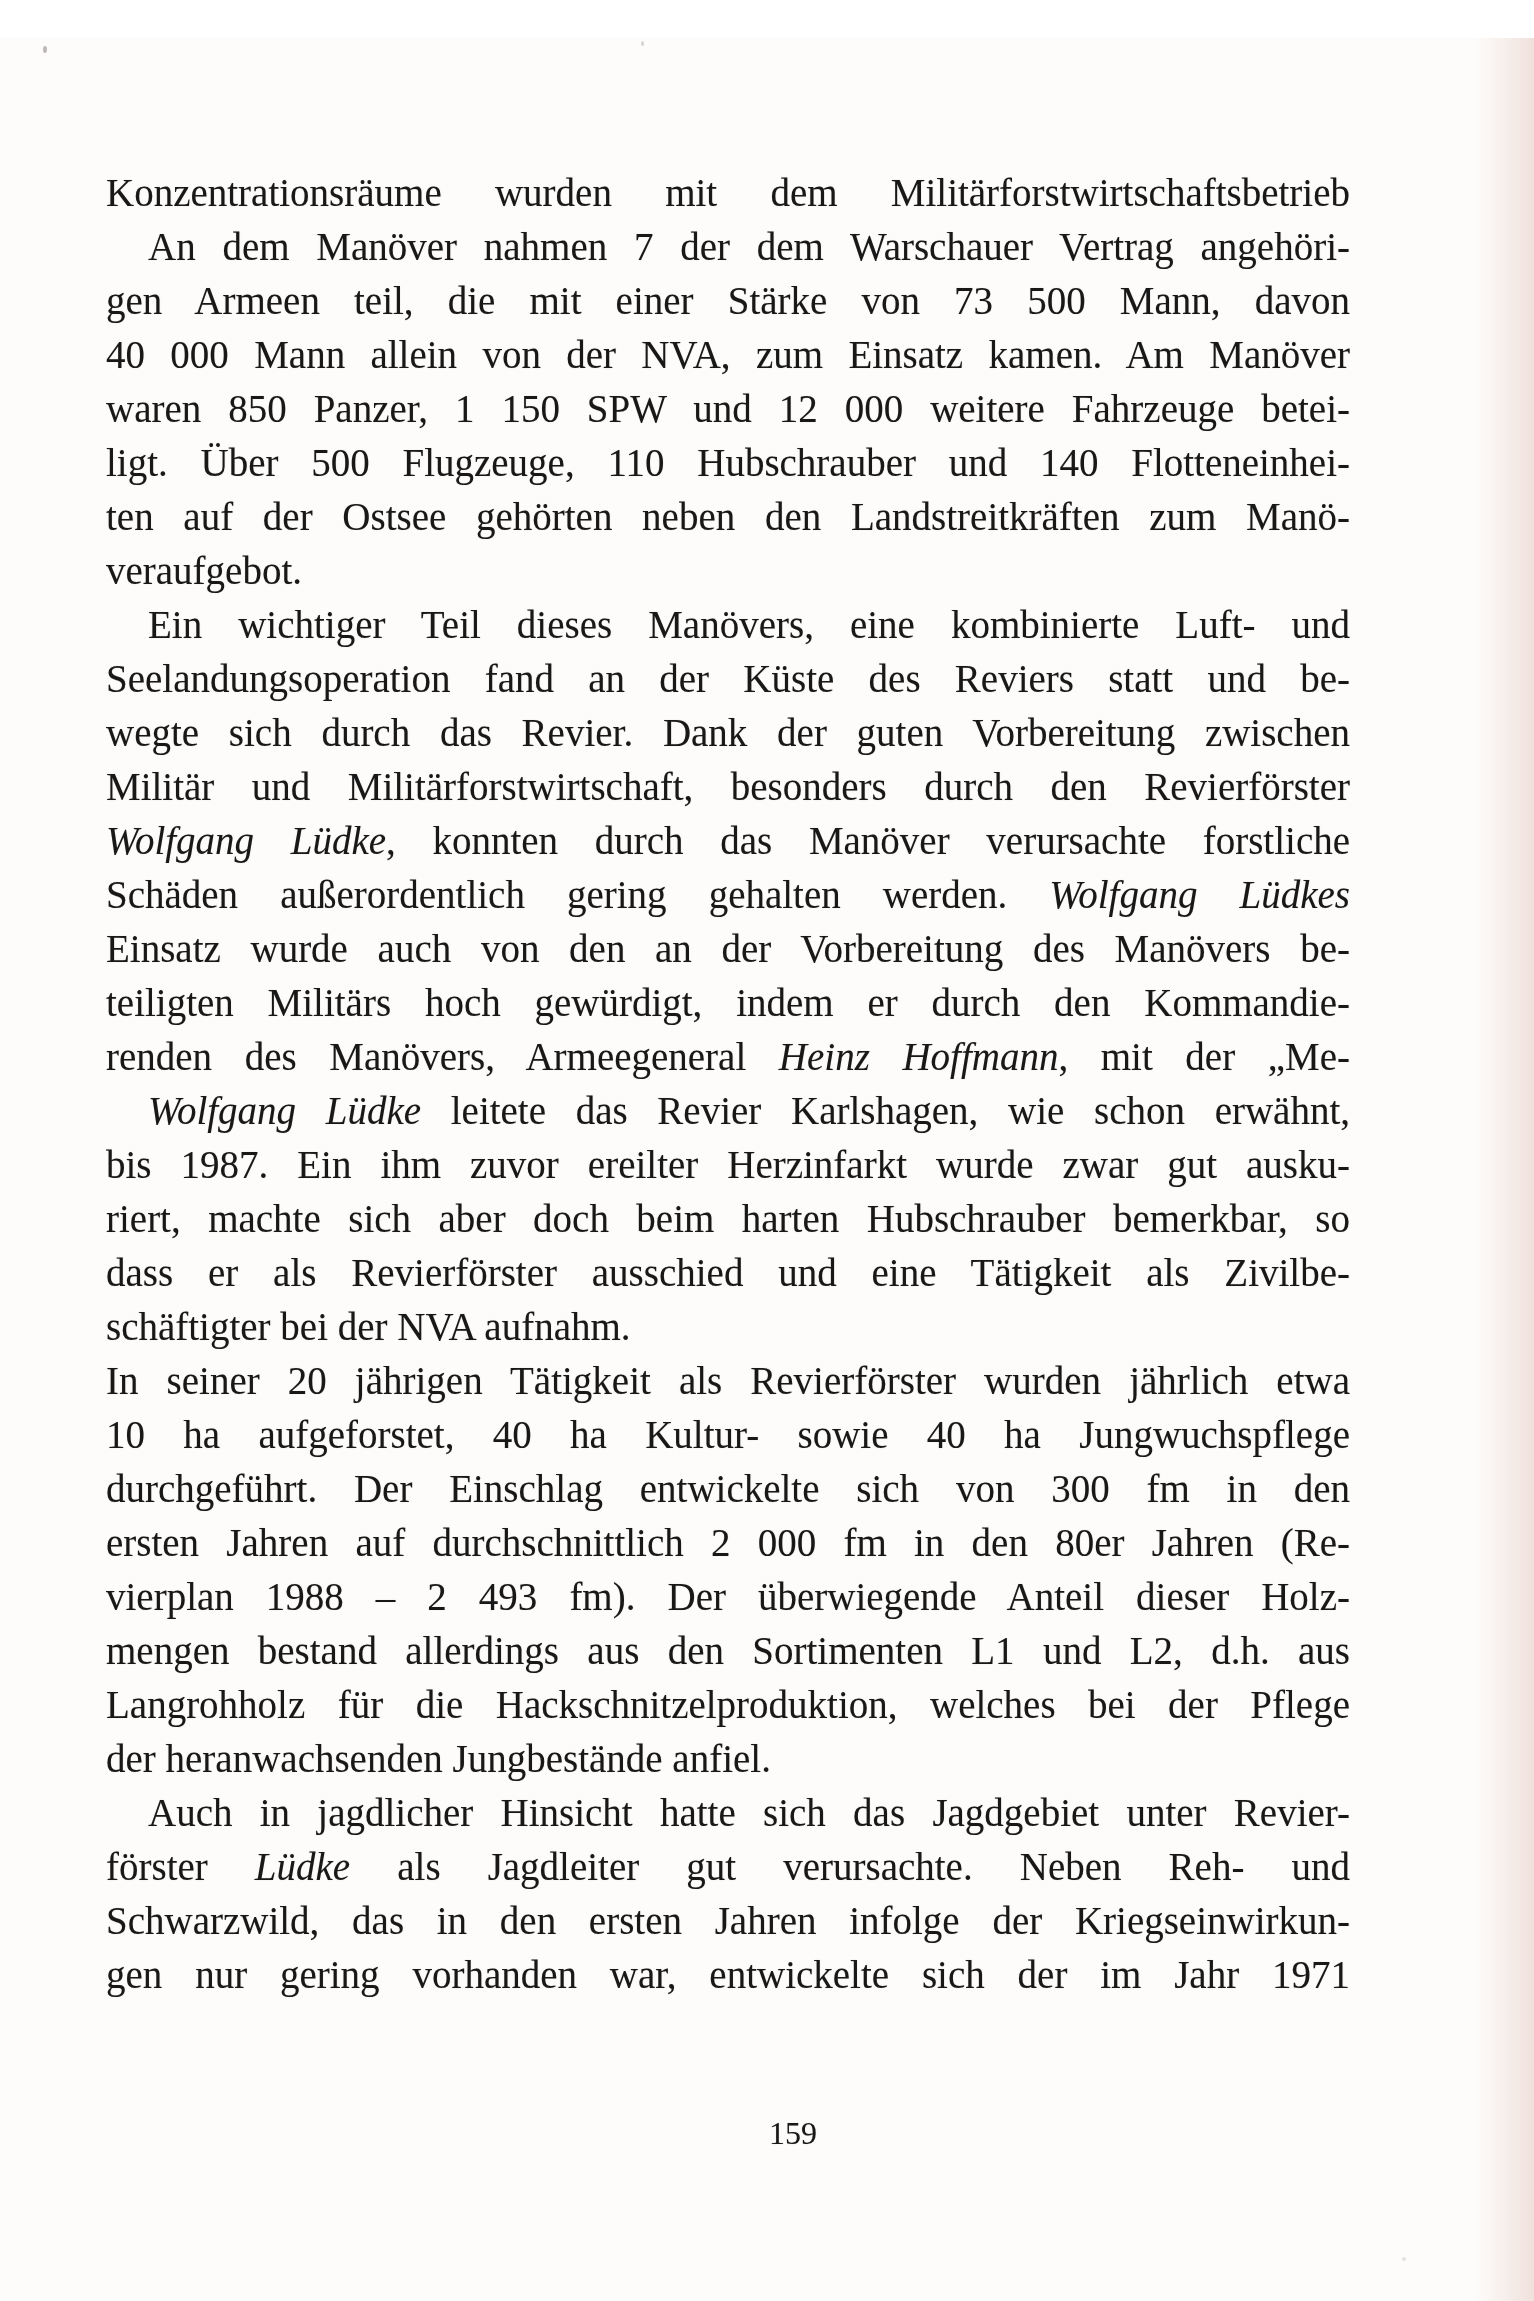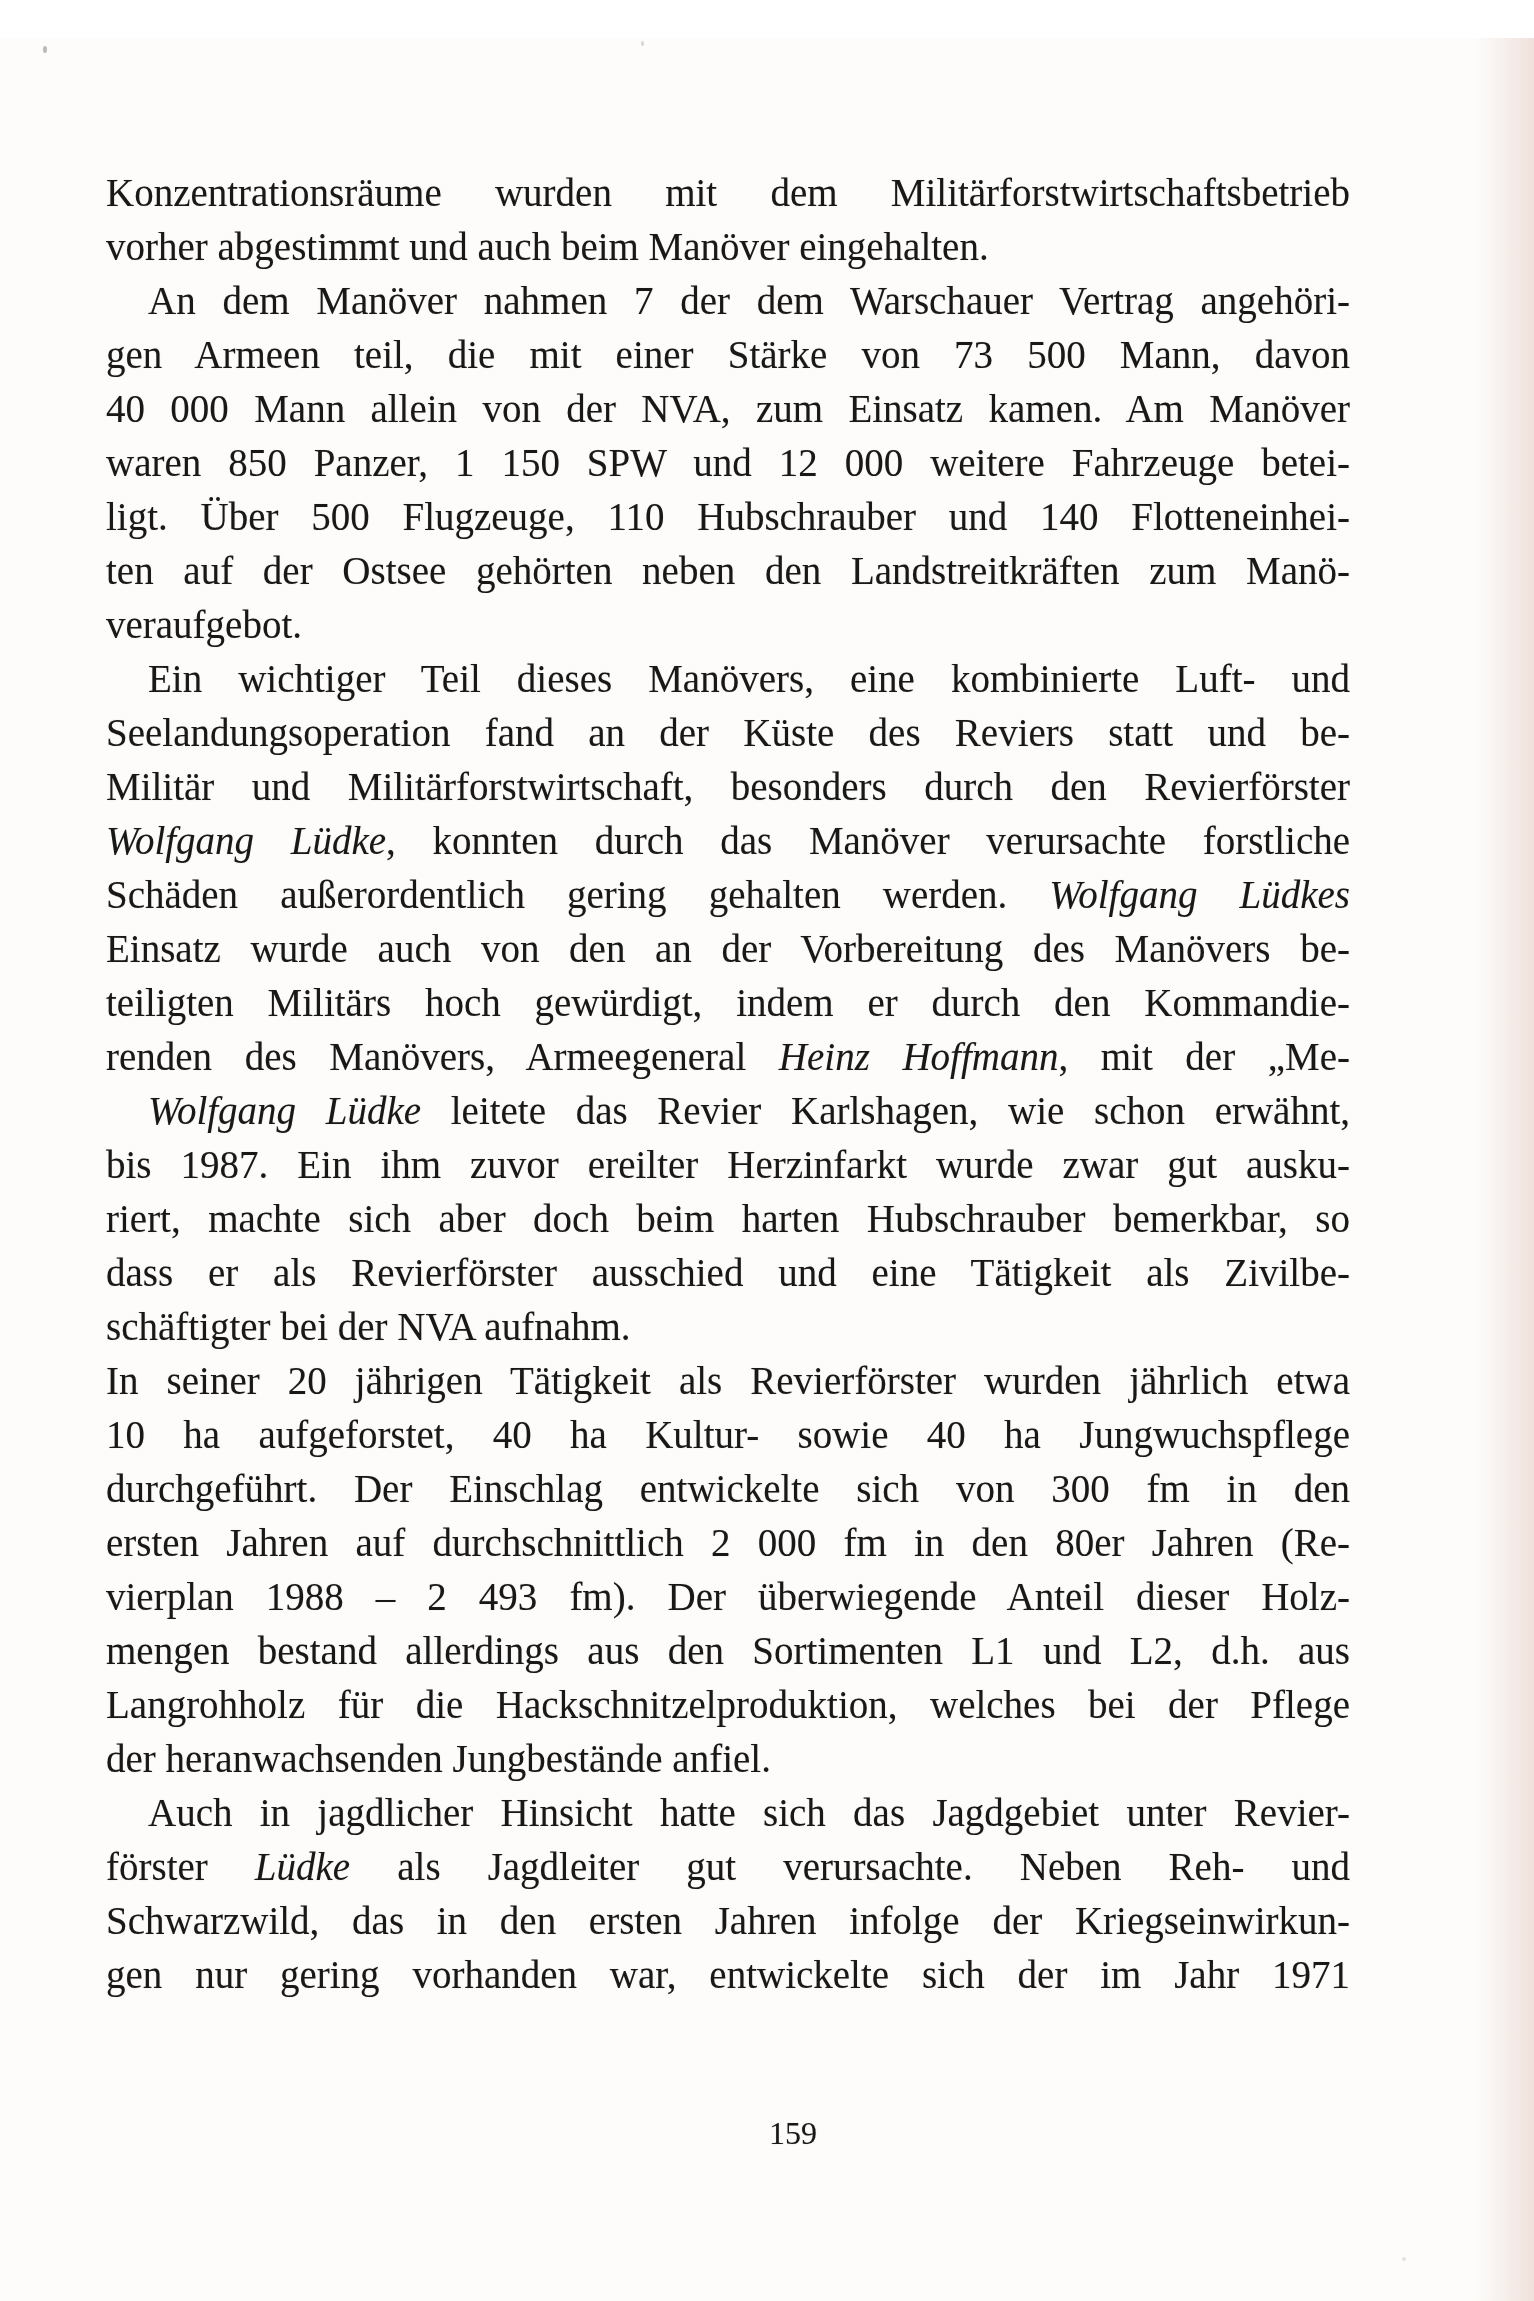--- a/index.html
+++ b/index.html
@@ -74,34 +74,34 @@
 <body>
 
 <div class="page">
   <div class="speck speck-a"></div>
   <div class="speck speck-b"></div>
   <div class="speck speck-c"></div>
 
   <div class="text-block">
       <div class="para">
         <div class="line"><span>Konzentrationsräume wurden mit dem Militärforstwirtschaftsbetrieb</span></div>
-        <div class="line nojust"><span>vorher abgestimmt und auch beim Manöver eingehalten.</span></div>
       </div>
       <div class="para">
         <div class="line indent"><span>An dem Manöver nahmen 7 der dem Warschauer Vertrag angehöri-</span></div>
         <div class="line"><span>gen Armeen teil, die mit einer Stärke von 73 500 Mann, davon</span></div>
         <div class="line"><span>40 000 Mann allein von der NVA, zum Einsatz kamen. Am Manöver</span></div>
         <div class="line"><span>waren 850 Panzer, 1 150 SPW und 12 000 weitere Fahrzeuge betei-</span></div>
         <div class="line"><span>ligt. Über 500 Flugzeuge, 110 Hubschrauber und 140 Flotteneinhei-</span></div>
         <div class="line"><span>ten auf der Ostsee gehörten neben den Landstreitkräften zum Manö-</span></div>
         <div class="line nojust"><span>veraufgebot.</span></div>
       </div>
       <div class="para">
         <div class="line indent"><span>Ein wichtiger Teil dieses Manövers, eine kombinierte Luft- und</span></div>
         <div class="line"><span>Seelandungsoperation fand an der Küste des Reviers statt und be-</span></div>
+        <div class="line"><span>wegte sich durch das Revier. Dank der guten Vorbereitung zwischen</span></div>
         <div class="line"><span>Militär und Militärforstwirtschaft, besonders durch den Revierförster</span></div>
         <div class="line"><em>Wolfgang Lüdke</em><span>, konnten durch das Manöver verursachte forstliche</span></div>
         <div class="line"><span>Schäden außerordentlich gering gehalten werden. </span><em>Wolfgang Lüdkes</em></div>
         <div class="line"><span>Einsatz wurde auch von den an der Vorbereitung des Manövers be-</span></div>
         <div class="line"><span>teiligten Militärs hoch gewürdigt, indem er durch den Kommandie-</span></div>
         <div class="line"><span>renden des Manövers, Armeegeneral </span><em>Heinz Hoffmann</em><span>, mit der „Me-</span></div>
       </div>
       <div class="para">
         <div class="line indent"><em>Wolfgang Lüdke</em><span> leitete das Revier Karlshagen, wie schon erwähnt,</span></div>
         <div class="line"><span>bis 1987. Ein ihm zuvor ereilter Herzinfarkt wurde zwar gut ausku-</span></div>

